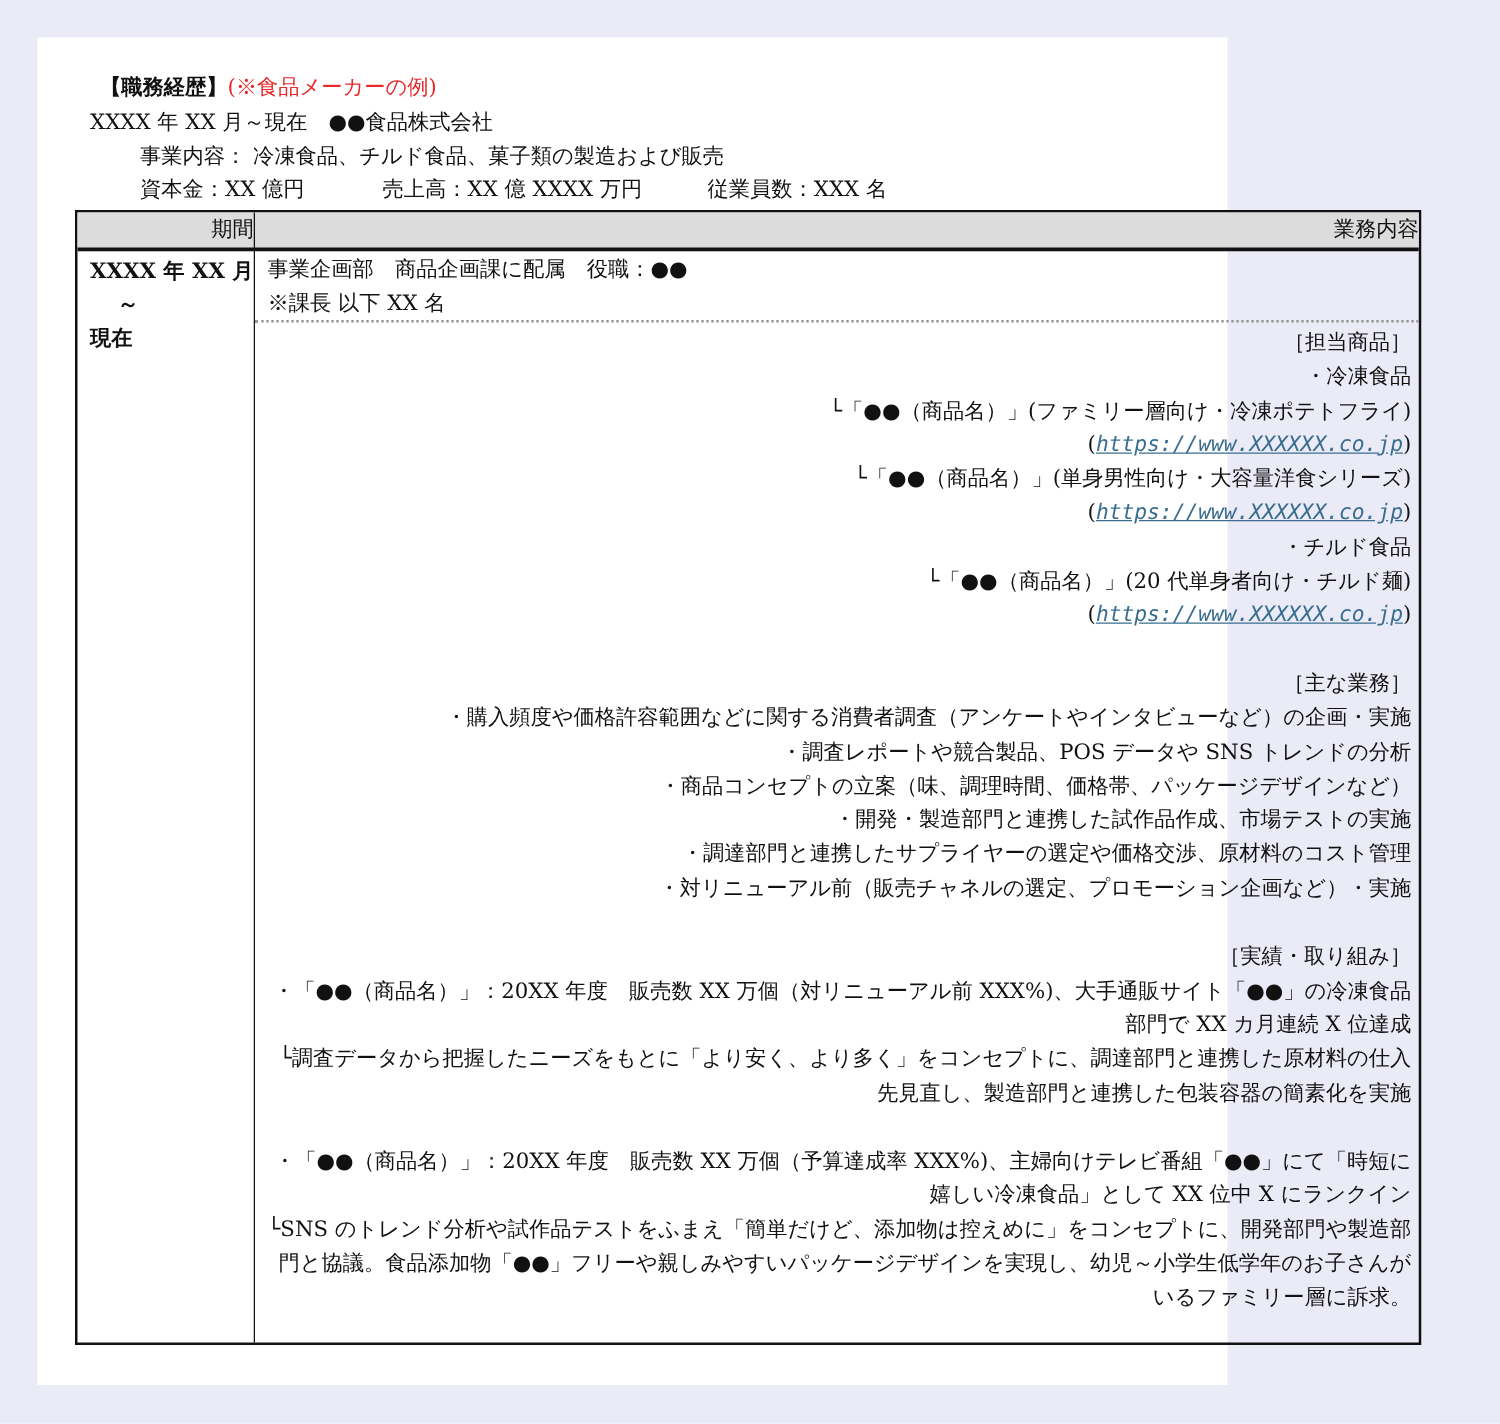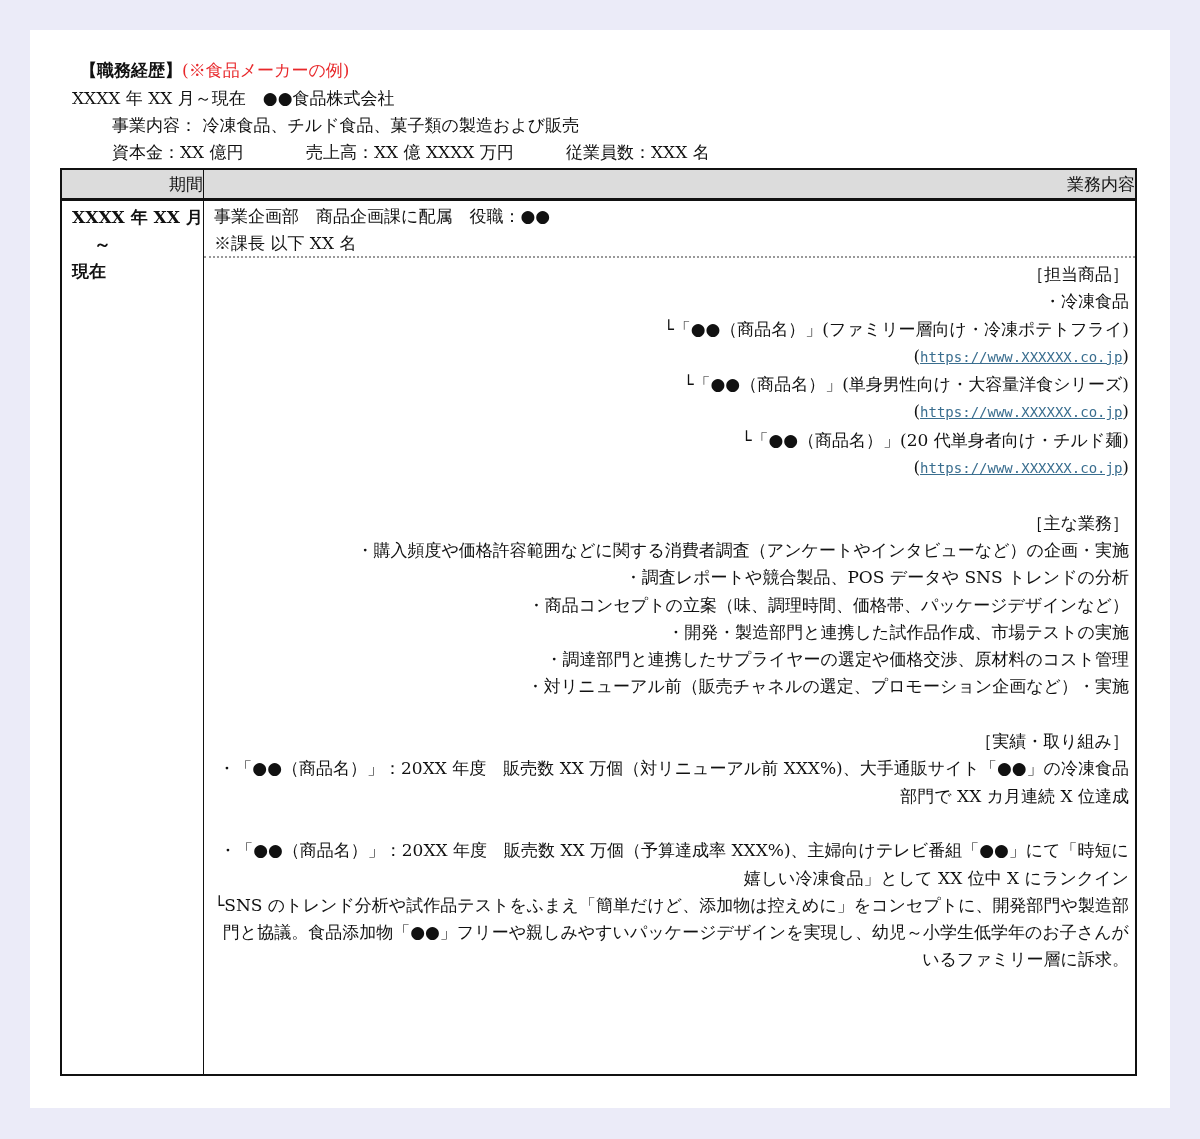--- a/index.html
+++ b/index.html
@@ -6,21 +6,21 @@
   body {
     width: 1200px; height: 1139px;
     background: #ebebf8;
     position: relative;
     font-family: "DejaVu Serif", "Liberation Serif", serif;
     color: #111;
     overflow: hidden;
   }
   .card {
     position: absolute; left: 30px; top: 30px;
-    width: 1140px; height: 1078px;
+    width: 952px; height: 1078px;
     background: #ffffff;
   }
   .hdr { position: absolute; font-size: 17px; line-height: 24px; white-space: nowrap; }
   .title-bold { font-weight: bold; }
   .title-red { color: #e8282b; }
   .tbl {
     position: absolute; left: 30px; top: 138px;
     width: 1077px; height: 908px;
     border: 2px solid #111;
     box-sizing: border-box;
@@ -47,21 +47,21 @@
   .dotted {
     position: absolute; left: 142px; right: 0; top: 86px;
     border-top: 2px dotted #999;
   }
   .content {
     position: absolute; left: 152px; top: 91px; right: 6px;
     font-size: 17px; line-height: 27.3px; text-align: right;
   }
   .content .ln { white-space: nowrap; min-height: 27.3px; }
   .content .wrap { white-space: normal; }
-  .link { color: #3a6e8f; text-decoration: underline; font-family: "DejaVu Sans Mono", "Liberation Mono", monospace; font-size: 14px; }
+  .link { color: #3a6e8f; text-decoration: underline; font-family: "DejaVu Sans Mono", "Liberation Mono", monospace; font-size: 17px; font-style: italic; }
   .ind1 { padding-left: 6px; }
   .ind2 { padding-left: 10px; }
 </style>
 </head>
 <body>
 
 <div class="card">
 
   <div class="hdr" style="left:50px; top:28px;">
     <span class="title-bold">【職務経歴】</span><span class="title-red">(※食品メーカーの例)</span>
@@ -93,33 +93,35 @@
     </div>
     <div class="dotted"></div>
 
     <div class="content">
       <div class="ln ind1">［担当商品］</div>
       <div class="ln">・冷凍食品</div>
       <div class="ln">└「●●（商品名）」(ファミリー層向け・冷凍ポテトフライ)</div>
       <div class="ln ind2">(<span class="link">https://www.XXXXXX.co.jp</span>)</div>
       <div class="ln">└「●●（商品名）」(単身男性向け・大容量洋食シリーズ)</div>
       <div class="ln ind2">(<span class="link">https://www.XXXXXX.co.jp</span>)</div>
+      <div class="ln">・チルド食品</div>
       <div class="ln">└「●●（商品名）」(20 代単身者向け・チルド麺)</div>
       <div class="ln ind2">(<span class="link">https://www.XXXXXX.co.jp</span>)</div>
       <div class="ln"></div>
 
       <div class="ln ind1">［主な業務］</div>
       <div class="ln">・購入頻度や価格許容範囲などに関する消費者調査（アンケートやインタビューなど）の企画・実施</div>
       <div class="ln">・調査レポートや競合製品、POS データや SNS トレンドの分析</div>
       <div class="ln">・商品コンセプトの立案（味、調理時間、価格帯、パッケージデザインなど）</div>
       <div class="ln">・開発・製造部門と連携した試作品作成、市場テストの実施</div>
       <div class="ln">・調達部門と連携したサプライヤーの選定や価格交渉、原材料のコスト管理</div>
       <div class="ln">・対リニューアル前（販売チャネルの選定、プロモーション企画など）・実施</div>
       <div class="ln"></div>
 
       <div class="ln ind1">［実績・取り組み］</div>
       <div class="wrap">・「●●（商品名）」：20XX 年度　販売数 XX 万個（対リニューアル前 XXX%)、大手通販サイト「●●」の冷凍食品部門で XX カ月連続 X 位達成</div>
+      <div class="wrap">└調査データから把握したニーズをもとに「より安く、より多く」をコンセプトに、調達部門と連携した原材料の仕入先見直し、製造部門と連携した包装容器の簡素化を実施</div>
       <div class="ln"></div>
       <div class="wrap">・「●●（商品名）」：20XX 年度　販売数 XX 万個（予算達成率 XXX%)、主婦向けテレビ番組「●●」にて「時短に嬉しい冷凍食品」として XX 位中 X にランクイン</div>
       <div class="wrap">└SNS のトレンド分析や試作品テストをふまえ「簡単だけど、添加物は控えめに」をコンセプトに、開発部門や製造部門と協議。食品添加物「●●」フリーや親しみやすいパッケージデザインを実現し、幼児～小学生低学年のお子さんがいるファミリー層に訴求。</div>
     </div>
   </div>
 </div>
 
 </body></html>

